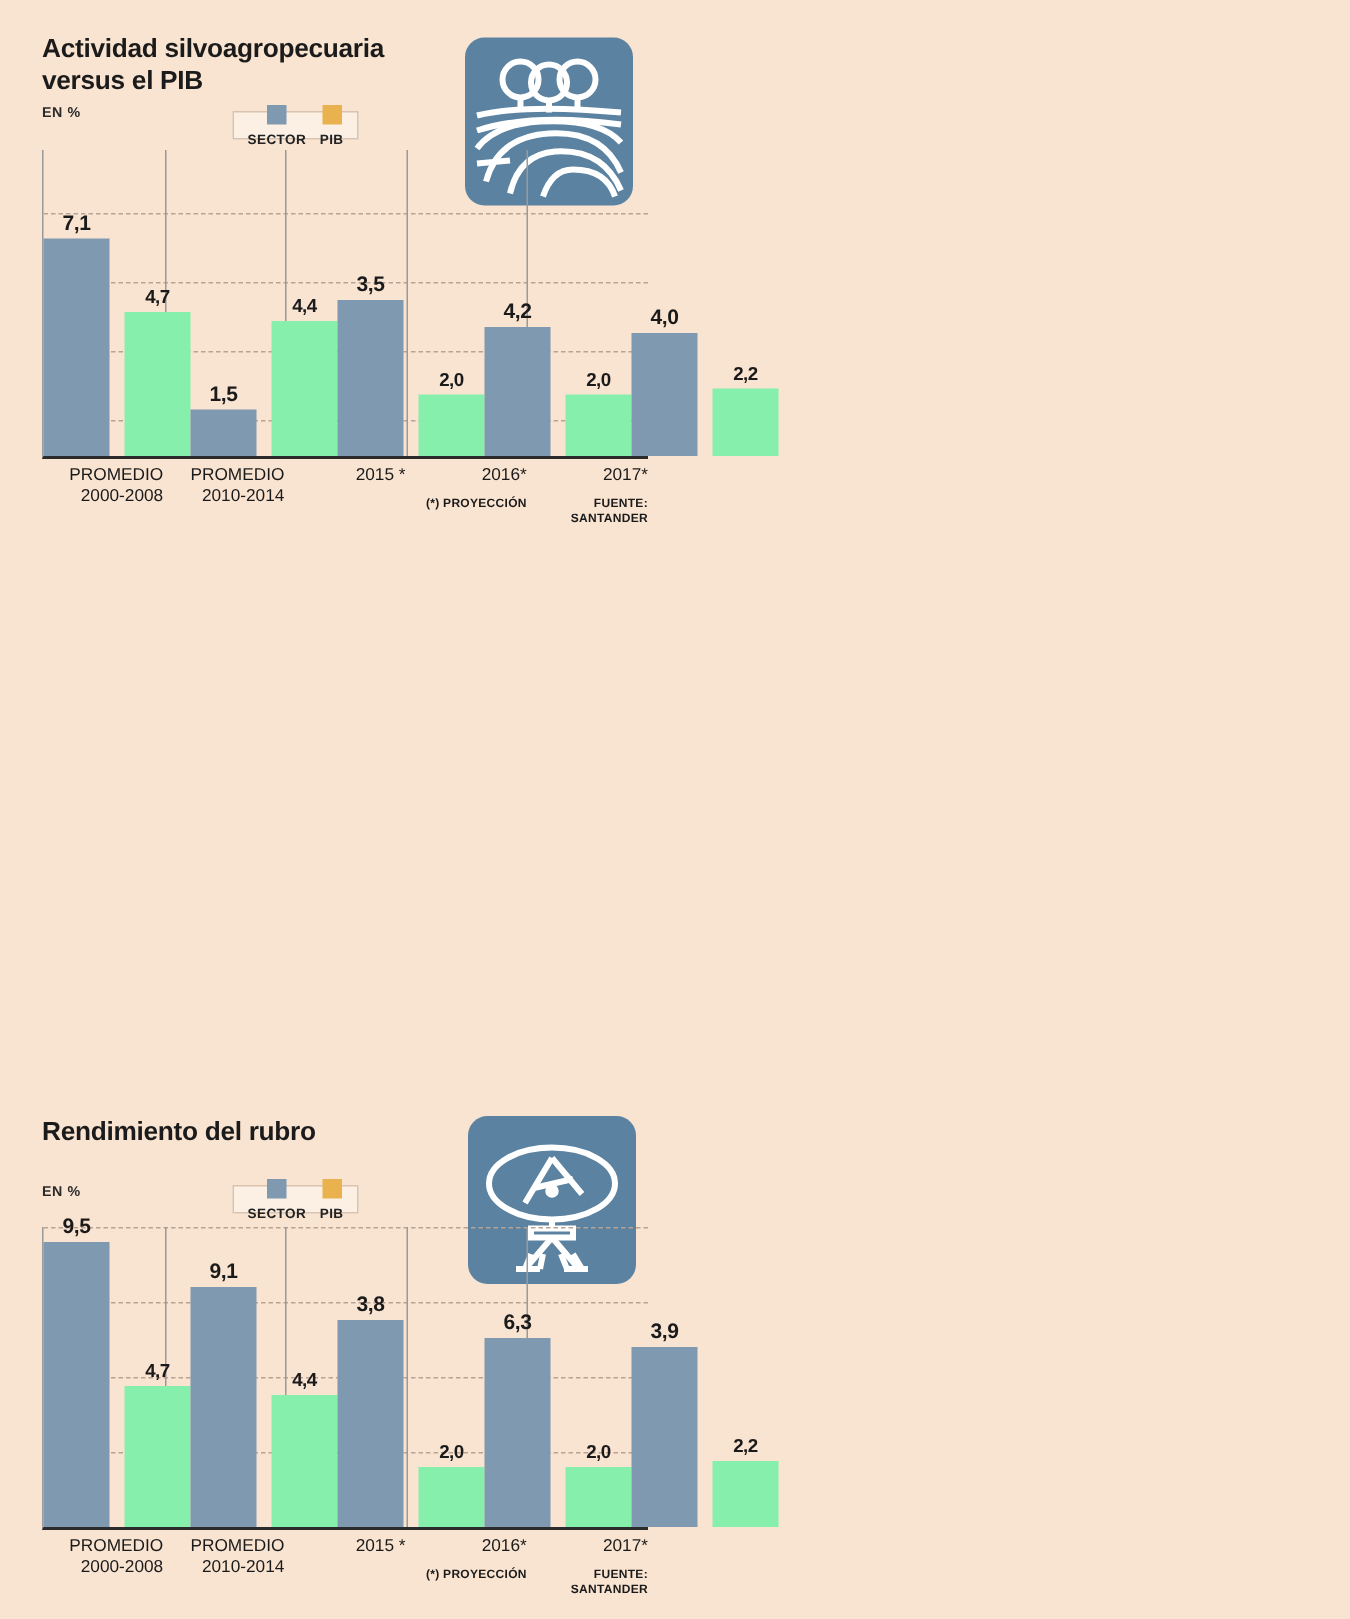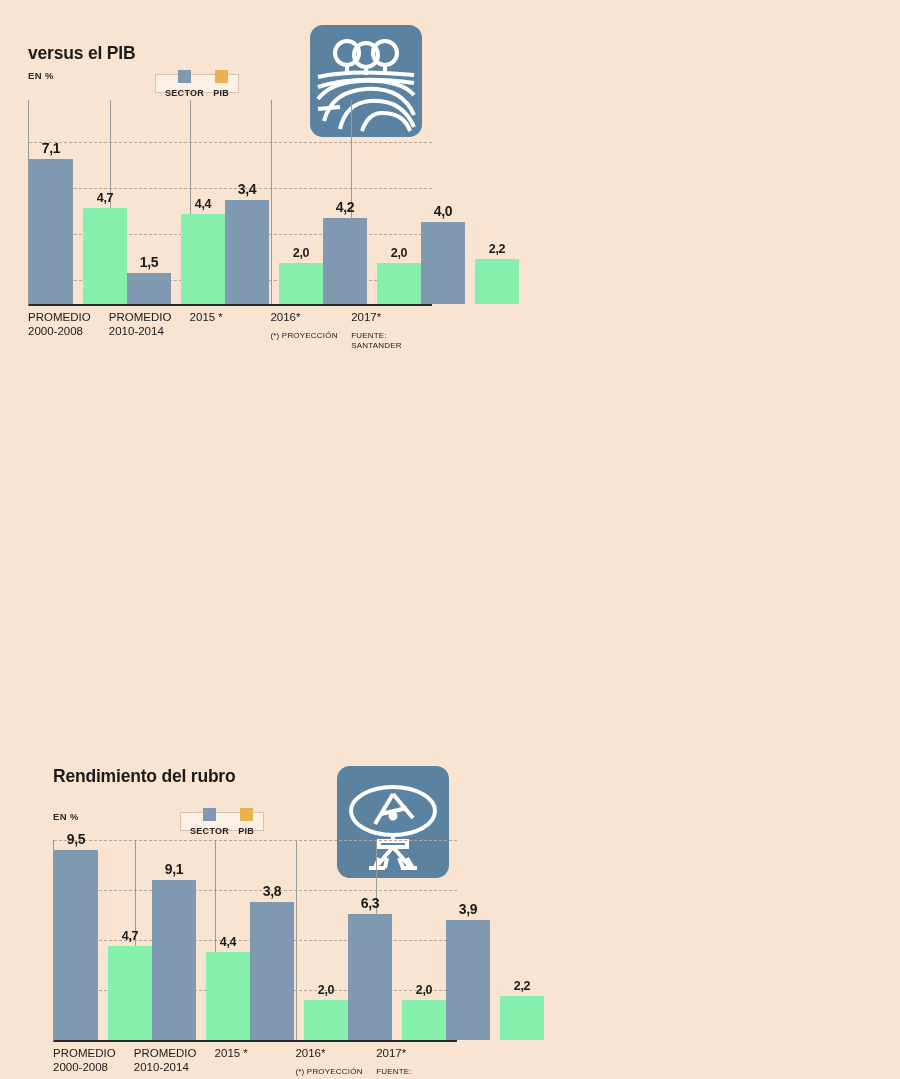--- a/index.html
+++ b/index.html
@@ -15,21 +15,21 @@
     position:relative;
     width:900px;height:1079px;
   }
   
   .panel{
     position:absolute;
     box-sizing:border-box;
   }
   .panel.p0{left:0px;  top:0px;   width:450px;height:370px;}
   .panel.p1{left:450px;top:0px;   width:450px;height:370px;}
-  .panel.p2{left:0px;  top:374px; width:450px;height:358px;margin-left:25px;}
+  .panel.p2{left:0px;  top:352px; width:450px;height:358px;}
   .panel.p3{left:450px;top:370px; width:450px;height:358px;}
   .panel.p4{left:0px;  top:728px; width:480px;height:351px;}
 
   .ptitle{
     position:absolute;
     left:28px;top:22px;
     width:300px;
     font-size:17.5px;
     font-weight:bold;
     line-height:1.22;
@@ -140,44 +140,44 @@
 
   
   .xlabels{
     position:absolute;
     display:flex;
   }
   .panel.p0 .xlabels{left:28px;top:310px;width:404px;}
   .panel.p2 .xlabels{left:28px;top:672px;width:404px;}
   .xcell{
     flex:1 1 0;
-    text-align:left;
+    text-align:right;
     font-size:11.5px;
     line-height:1.22;
     color:#1a1a1a;
     position:relative;
   }
   .xcell .sub{
     display:block;
     margin-top:7px;
     font-size:8px;
-    font-weight:normal;
+    font-weight:bold;
     letter-spacing:0.2px;
     color:#1a1a1a;
   }
   .xcell .ln2{display:block;}
 </style>
 </head>
 <body>
 
 <div class="grid">
 
   <div class="panel p0">
     <div class="ptitle">
-      <br>
+      <span>Actividad silvoagropecuaria</span><br>
       <span>versus el PIB</span>
     </div>
     <div class="unit">EN %</div>
     <div class="legend">
       <span class="legend-item">
         <span class="sw blue"></span>
         <span class="legend-label">SECTOR</span>
       </span>
       <span class="legend-item">
         <span class="sw gold"></span>
@@ -222,21 +222,21 @@
         <div class="group">
             <div class="bar blue" style="height:15%">
               <span class="vlab">1,5</span>
             </div>
             <div class="bar gold" style="height:44%">
               <span class="vlab">4,4</span>
             </div>
           </div>
         <div class="group">
             <div class="bar blue" style="height:51%">
-              <span class="vlab">3,4</span>
+              <span class="vlab">3,5</span>
             </div>
             <div class="bar gold" style="height:20%">
               <span class="vlab">2,0</span>
             </div>
           </div>
         <div class="group">
             <div class="bar blue" style="height:42%">
               <span class="vlab">4,2</span>
             </div>
             <div class="bar gold" style="height:20%">

